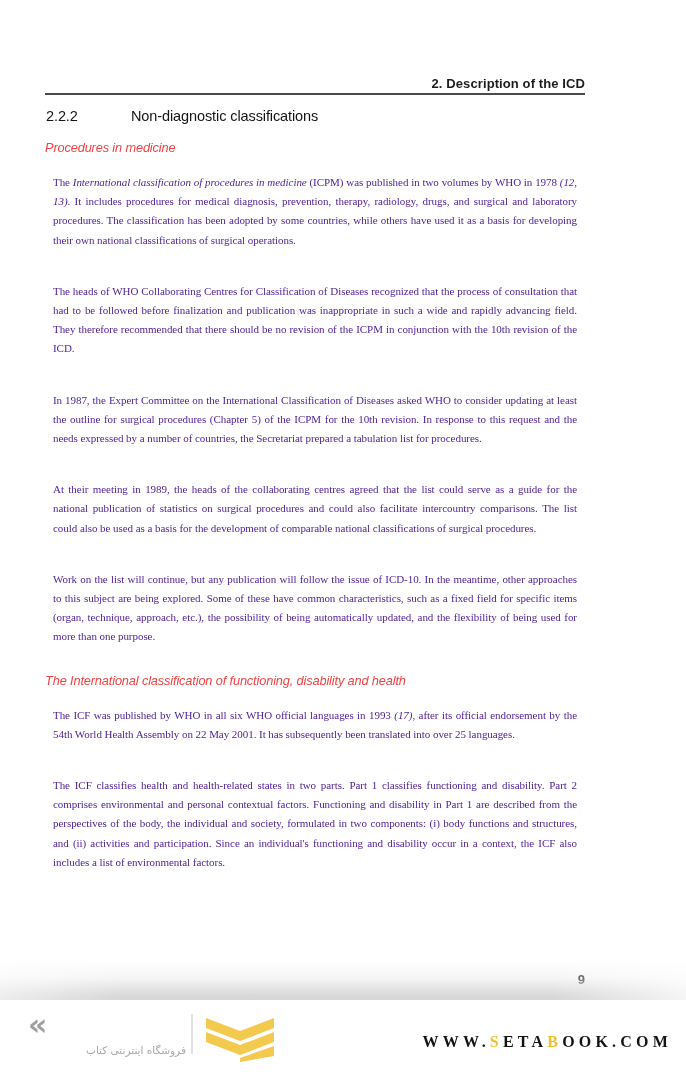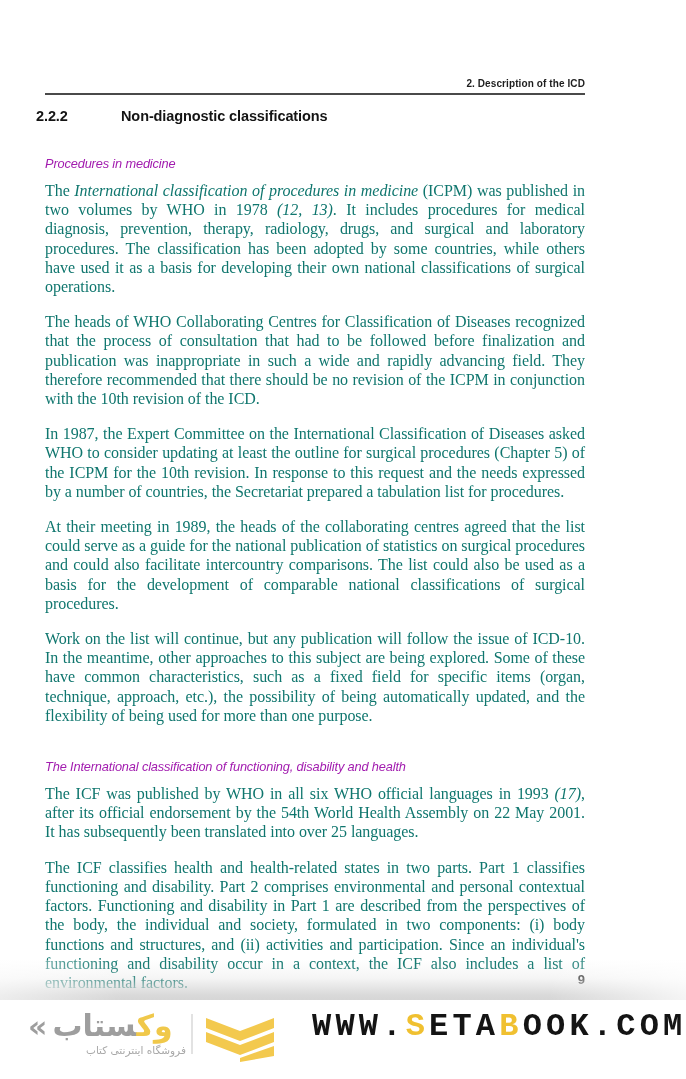--- a/index.html
+++ b/index.html
@@ -29,77 +29,76 @@
 
   
   .running-header {
     position: absolute;
     left: 45px;
     top: 78px;
     width: 540px;
   }
   .running-header-text {
     font-family: "Liberation Sans", "DejaVu Sans", sans-serif;
-    font-size: 10px;
+    font-size: 13px;
     font-weight: bold;
     color: #1d1d1d;
     text-align: right;
     letter-spacing: 0.1px;
     line-height: 12px;
   }
   .header-rule {
     margin-top: 3px;
     height: 2px;
     background: #4a4a4a;
     width: 100%;
   }
 
   
   .section-heading {
     position: absolute;
-    left: 36px;
+    left: 46px;
     top: 108px;
     width: 540px;
     font-family: "Liberation Sans", "DejaVu Sans", sans-serif;
     font-size: 14.5px;
-    font-weight: bold;
+    font-weight: normal;
     color: #141414;
     letter-spacing: -0.1px;
     white-space: nowrap;
   }
   .section-heading .num {
     display: inline-block;
     width: 85px;
   }
 
   
   .sub-heading {
     font-family: "Liberation Sans", "DejaVu Sans", sans-serif;
     font-style: italic;
     font-size: 12.8px;
-    color: #a21caf;
+    color: #ef4444;
     letter-spacing: -0.15px;
     white-space: nowrap;
-    margin-top: 16px;
   }
 
   
   .body-block {
     position: absolute;
     left: 45px;
     top: 140px;
     width: 540px;
   }
   p.para {
-    margin: 0;
-    font-size: 16px;
+    margin: 8px;
+    font-size: 11px;
     line-height: 19.2px;
     text-align: justify;
     text-justify: inter-word;
-    color: #0f766e;
+    color: #4c1d95;
     letter-spacing: -0.05px;
   }
   p.para i, span.it {
     font-style: italic;
   }
   .gap-para   { height: 16px; }
   .gap-head   { height: 18px; }
   .gap-afterhead { height: 10px; }
 
   
@@ -215,23 +214,23 @@
   }
   .footer-fa {
     font-family: "DejaVu Sans", sans-serif;
     font-size: 15.5px;
     color: #232323;
     direction: rtl;
     line-height: 22px;
     white-space: nowrap;
   }
   .footer-url {
-    margin-top: 3px;
-    font-family: Liberation Mono, monospace;
-    font-size: 32px;
+    margin-top: 18px;
+    font-family: Liberation Serif, serif;
+    font-size: 16px;
     font-weight: bold;
     color: #141414;
     letter-spacing: 4.2px;
     line-height: 28px;
     white-space: nowrap;
   }
   .footer-url .gold {
     color: #f0c030;
   }
 </style>
@@ -293,21 +292,20 @@
 
 <div class="sheet-shadow"></div>
 <div class="sheet-shadow-fade"></div>
 
 <div class="footer">
 
   <div class="footer-left">
 
     <div class="logo-mark">
       <span class="logo-chevrons-left">«</span>
-      <span class="logo-word"><span class="gold">وک</span><span>ستاب</span></span>
     </div>
 
     <div class="logo-sub">فروشگاه اینترنتی کتاب</div>
 
     <div class="logo-divider"></div>
 
     <div class="logo-badge">
       <svg width="72" height="46" viewBox="0 0 72 46" xmlns="http://www.w3.org/2000/svg" aria-hidden="true">
         <g fill="#f3c94e">
           <path d="M0 2 L0 12 L34 25 L68 12 L68 2 L34 15 Z"></path>

